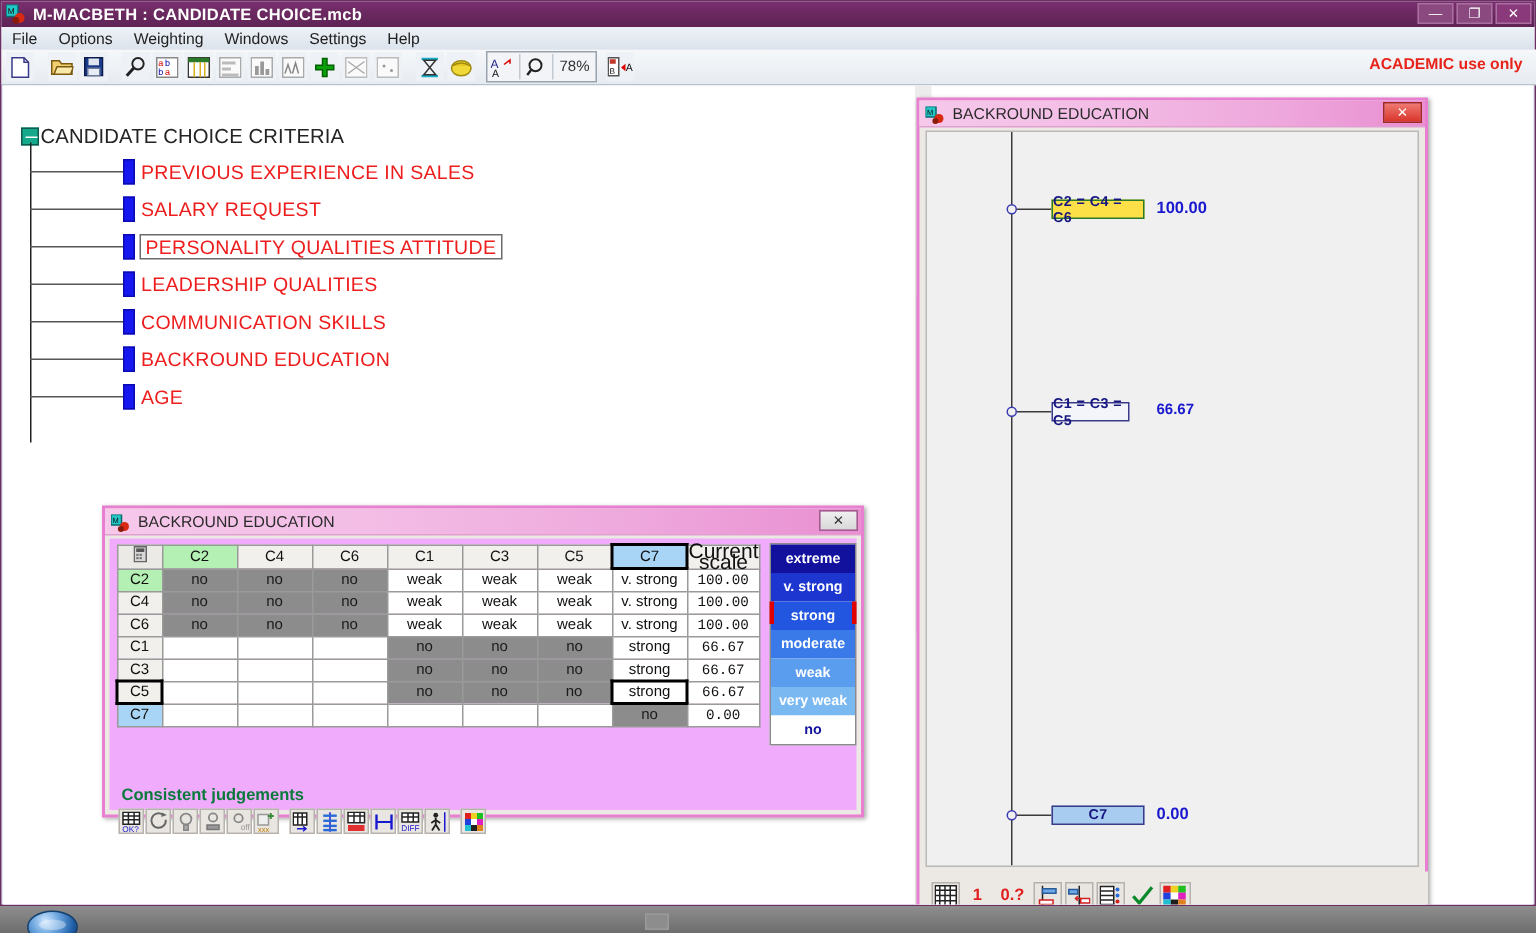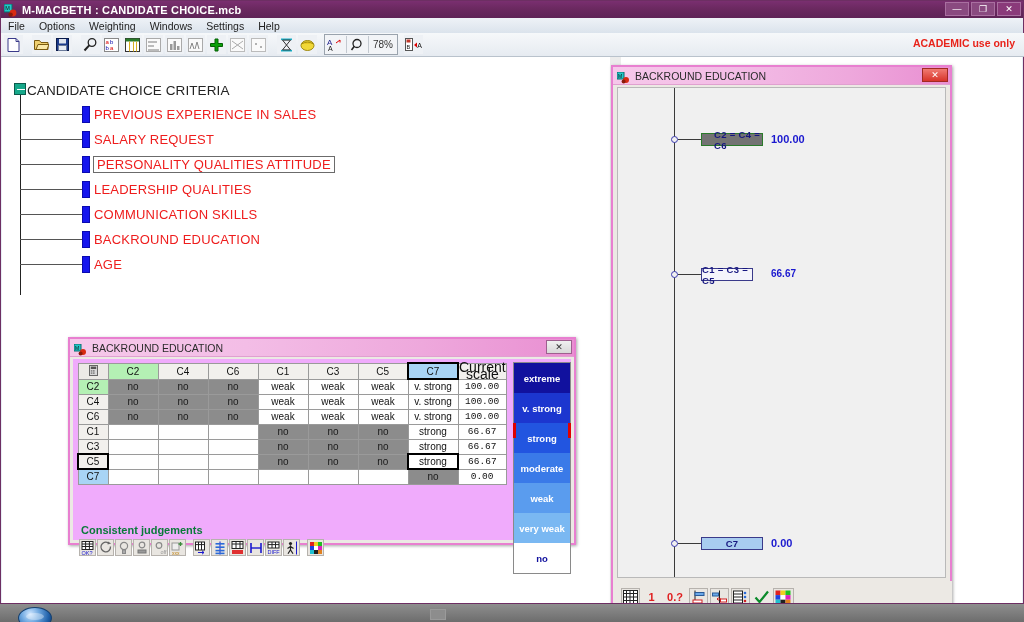--- a/index.html
+++ b/index.html
@@ -53,21 +53,21 @@
   .mdi{position:absolute;left:1px;top:56px;width:1020px;height:546px;background:#ffffff;
     overflow:hidden;}
 
   
   .valuetree{position:absolute;left:0;top:0;width:1020px;height:546px;background:#ffffff;}
   .vt-head{height:16px;background:linear-gradient(to bottom,#e3e9f0,#d3dbe5);
     border-bottom:1px solid #b5bec9;font-size:10px;color:#303030;padding:2px 0 0 8px;
     box-sizing:border-box;}
   .vt-body{position:relative;height:530px;}
 
-  .vt-root{position:absolute;left:12px;top:26px;display:flex;}
+  .vt-root{position:absolute;left:12px;top:26px;display:flex;align-items:center;}
   .vt-rootbox{width:12px;height:12px;background:#16a88a;border:1px solid #0c5b4c;
     position:relative;box-sizing:border-box;}
   .vt-rootbox:after{content:"";position:absolute;left:2px;top:5px;width:8px;height:1px;background:#fff;}
   .vt-roottext{font-size:13.5px;color:#242424;margin-left:1px;letter-spacing:.1px;}
 
   .vt-trunk{position:absolute;left:18px;top:38px;width:1px;background:#222;}
   .vt-node{position:absolute;display:flex;align-items:center;}
   .vt-branch{height:1px;background:#555;}
   .vt-chip{width:8px;height:17px;background:#1616ee;border:1px solid #0a0ab0;
     box-sizing:border-box;flex:none;}
@@ -107,21 +107,21 @@
   .mx-cell{width:50px;background:#ffffff;}
   .mx-cell.grey{background:#8c8c8c;color:#1a1a1a;}
   .mx-cell.boxed{border:2px solid #000 !important;}
   .mx-cell.blank{background:#ffffff;}
   .mx-cs{width:48px;background:#ffffff;color:#1a18cf;font-family:"Liberation Mono",monospace;
     font-size:9.5px;text-align:right;padding-right:4px;}
   .mx-cs-h{width:48px;background:#f2f0ed;font-size:14px;line-height:7.5px;padding:1px 0;margin-top:26px;}
 
   .scalelist{position:absolute;left:511px;top:361px;width:58px;
     border:1px solid #8a8a8a;background:#fff;box-sizing:border-box;}
-  .sl-row{height:30px;display:flex;align-items:center;justify-content:center;
+  .sl-row{height:19px;display:flex;align-items:center;justify-content:center;
     font-size:9.5px;font-weight:bold;color:#ffffff;position:relative;}
   .sl-row.sel:before{content:"";position:absolute;left:-1px;top:0;width:3px;height:15px;background:#e00000;}
   .sl-row.sel:after{content:"";position:absolute;right:-1px;top:0;width:3px;height:15px;background:#e00000;}
 
   .consistent{position:absolute;left:8px;top:165px;font-size:11px;font-weight:bold;color:#0a7a3a;}
   .mx-tools{position:absolute;left:6px;top:180px;display:flex;align-items:center;gap:1px;}
   .mtb{width:17px;height:17px;border:1px solid #b6b2ad;background:#e9e6e1;
     display:flex;align-items:center;justify-content:center;box-sizing:border-box;position:relative;}
   .mgap{width:5px;}
 
@@ -129,21 +129,21 @@
   #thermowin{left:609px;top:64px;width:341px;height:553px;}
   .th-canvas{position:absolute;left:4px;top:20px;right:4px;bottom:38px;
     background:#f0f0f0;border:1px solid #b9b9b9;box-sizing:border-box;overflow:hidden;}
   .th-axis{position:absolute;left:56px;top:0;width:1px;bottom:0;background:#3a3a3a;}
   .th-mark{position:absolute;width:7px;height:7px;border:1px solid #3a3ab0;
     border-radius:50%;background:#f0f0f0;box-sizing:border-box;}
   .th-lead{position:absolute;height:1px;background:#3a3a3a;}
   .th-box{position:absolute;height:13px;border:1px solid #3a3a8a;box-sizing:border-box;
     font-size:9.5px;color:#161680;display:flex;align-items:center;justify-content:center;
     font-weight:bold;letter-spacing:.3px;}
-  .th-box.green{background:#737373;border-color:#2a7a2a;padding-left:12px;}
+  .th-box.green{background:#fde047;border-color:#2a7a2a;}
   .th-box.white{background:#f4f4fb;}
   .th-box.blue{background:#a8ccf0;}
   .th-val{position:absolute;font-size:11px;color:#1a18cf;font-weight:bold;
     font-family:"Liberation Sans",sans-serif;}
   .th-val.small{font-size:10px;font-weight:bold;}
 
   .th-tools{position:absolute;left:4px;bottom:3px;height:32px;width:331px;
     background:#ece9e4;display:flex;align-items:center;padding-left:4px;gap:2px;}
   .ttb{width:19px;height:19px;border:1px solid #b6b2ad;background:#e9e6e1;
     display:flex;align-items:center;justify-content:center;box-sizing:border-box;}

